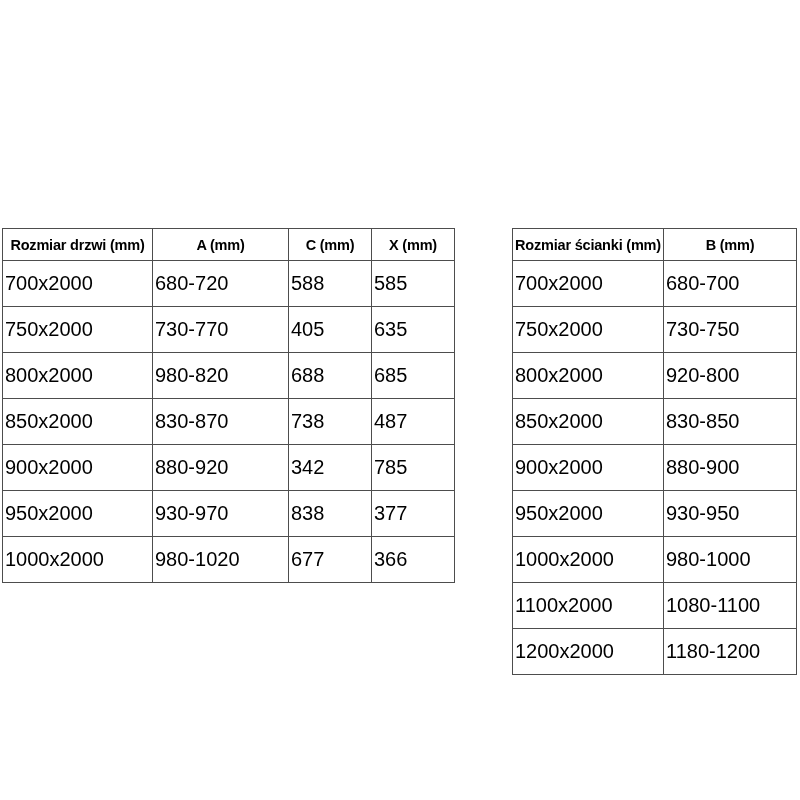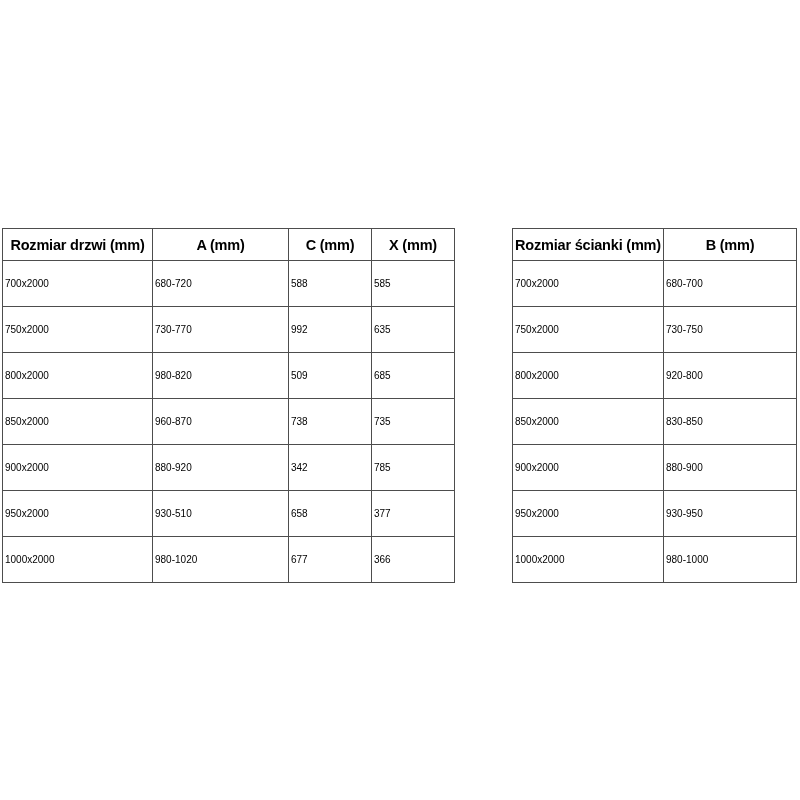--- a/index.html
+++ b/index.html
@@ -26,21 +26,21 @@
     white-space: nowrap;
     overflow: hidden;
   }
   table.spec th {
     font-size: 14.5px;
     font-weight: bold;
     letter-spacing: -0.2px;
     height: 32px;
   }
   table.spec td {
-    font-size: 10px;
+    font-size: 20px;
     font-weight: normal;
     height: 46px;
   }
   #door-table  { left: 2px;   top: 228px; width: 452px; }
   #wall-table  { left: 512px; top: 228px; width: 284px; padding-left: 20px; }
 </style>
 </head>
 <body>
 
 <div class="canvas">
@@ -63,45 +63,45 @@
     <tbody>
         <tr>
           <td>700x2000</td>
           <td>680-720</td>
           <td>588</td>
           <td>585</td>
         </tr>
         <tr>
           <td>750x2000</td>
           <td>730-770</td>
-          <td>992</td>
+          <td>405</td>
           <td>635</td>
         </tr>
         <tr>
           <td>800x2000</td>
           <td>980-820</td>
-          <td>509</td>
+          <td>688</td>
           <td>685</td>
         </tr>
         <tr>
           <td>850x2000</td>
-          <td>960-870</td>
+          <td>830-870</td>
           <td>738</td>
-          <td>735</td>
+          <td>487</td>
         </tr>
         <tr>
           <td>900x2000</td>
           <td>880-920</td>
           <td>342</td>
           <td>785</td>
         </tr>
         <tr>
           <td>950x2000</td>
-          <td>930-510</td>
-          <td>658</td>
+          <td>930-970</td>
+          <td>838</td>
           <td>377</td>
         </tr>
         <tr>
           <td>1000x2000</td>
           <td>980-1020</td>
           <td>677</td>
           <td>366</td>
         </tr>
       </tbody>
   </table>
@@ -139,16 +139,24 @@
           <td>880-900</td>
         </tr>
         <tr>
           <td>950x2000</td>
           <td>930-950</td>
         </tr>
         <tr>
           <td>1000x2000</td>
           <td>980-1000</td>
         </tr>
+        <tr>
+          <td>1100x2000</td>
+          <td>1080-1100</td>
+        </tr>
+        <tr>
+          <td>1200x2000</td>
+          <td>1180-1200</td>
+        </tr>
       </tbody>
   </table>
 
 </div>
 
 </body></html>

